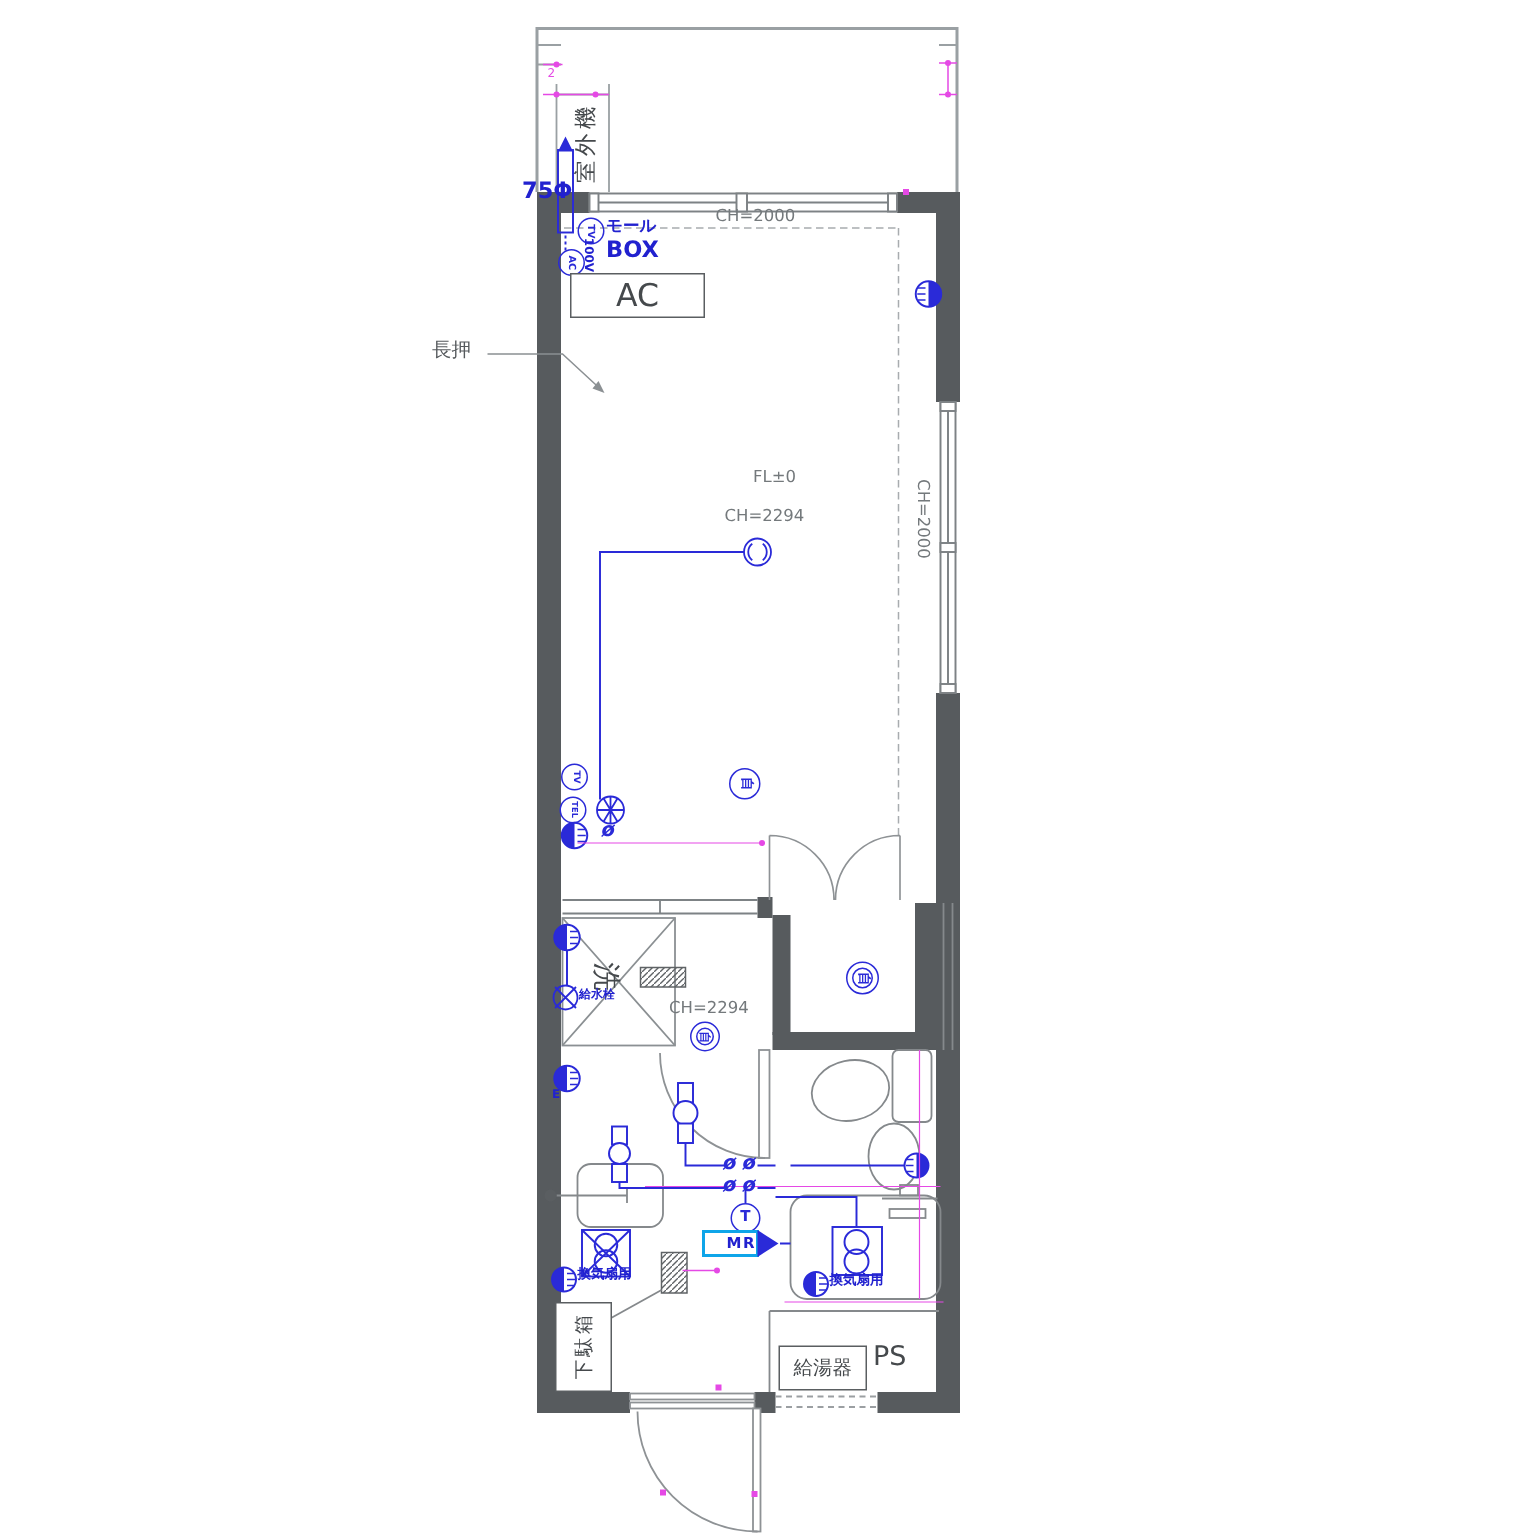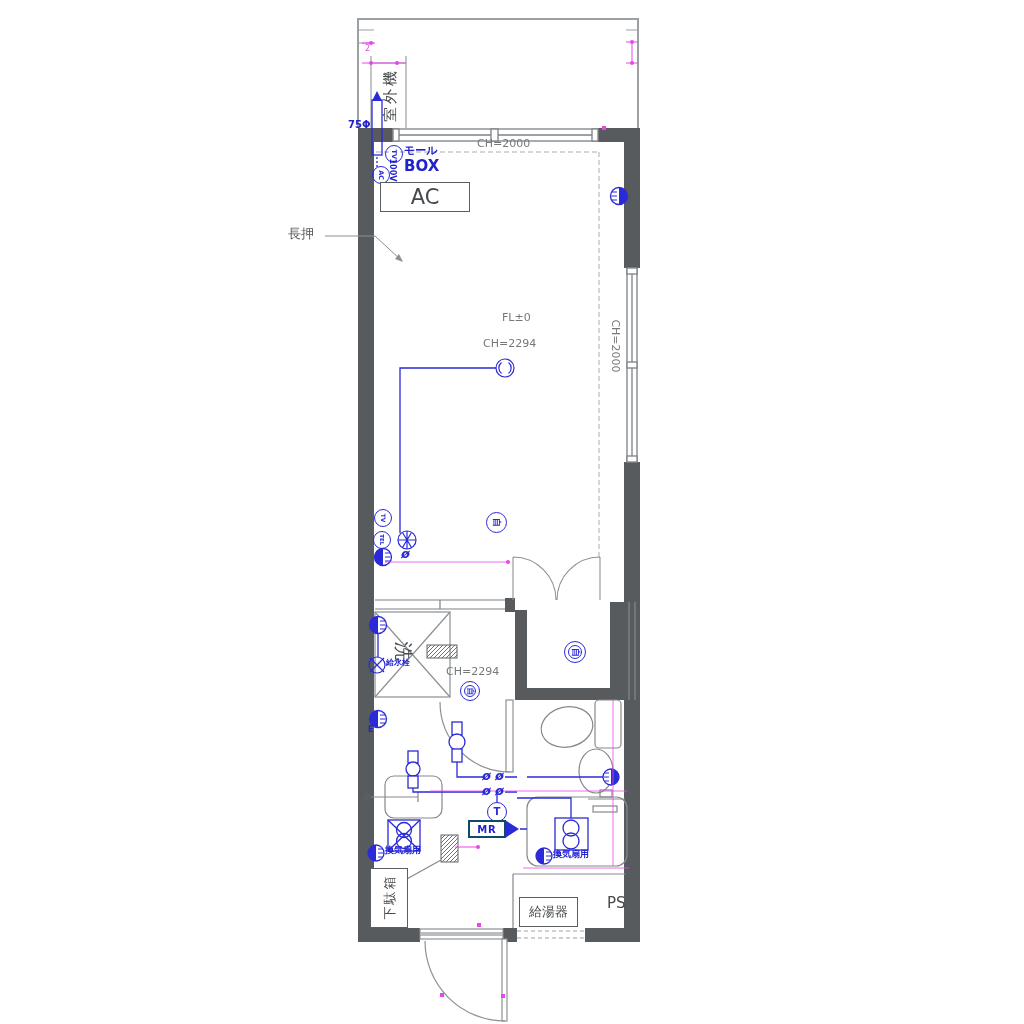--- a/index.html
+++ b/index.html
@@ -17,22 +17,22 @@
         display:flex;align-items:center;justify-content:center;color:#2a2ad8;
         font-weight:bold;box-sizing:border-box;background:transparent;}
   .csym span{display:block;line-height:1;}
   .ring{position:absolute;border:1.2px solid #2a2ad8;border-radius:50%;
         display:flex;align-items:center;justify-content:center;box-sizing:border-box;}
   .ring .inner{border:1.2px solid #2a2ad8;border-radius:50%;width:calc(100% - 6px);
         height:calc(100% - 6px);display:flex;align-items:center;justify-content:center;
         color:#2a2ad8;font-weight:bold;box-sizing:border-box;}
   .obox{position:absolute;border:1.6px solid #5a5e61;background:#fff;box-sizing:border-box;
         display:flex;align-items:center;justify-content:center;}
-  .mrbox{position:absolute;border:2px solid #0c4a6e;box-sizing:border-box;background:#fff;
-        display:flex;align-items:center;justify-content:center;}
+  .mrbox{position:absolute;border:2px solid #0ea5e9;box-sizing:border-box;background:#fff;
+        display:flex;align-items:center;justify-content:flex-end;}
   .tri{position:absolute;width:0;height:0;border-top:9px solid transparent;
        border-bottom:9px solid transparent;border-left:14px solid #2a2ad8;}
   .phi{position:absolute;color:#2a2ad8;font-style:italic;font-weight:bold;font-size:13px;line-height:1;}
 </style>
 </head>
 <body>
 
 <div id="stage">
 
 <svg id="geom" width="1024" height="1024" viewBox="0 0 1024 1024">
@@ -240,21 +240,21 @@
         <rect x="501" y="994" width="4" height="4"></rect>
     <rect x="477" y="923" width="4" height="4"></rect>
         <rect x="602" y="126" width="4" height="4"></rect>
   </g>
 </svg>
 
 <div class="lbl d rot" style="left:351px;top:85px;width:78px;height:20px;font-size:15px;letter-spacing:3px;transform:rotate(-90deg);">室外機</div>
 
 <div class="lbl m" style="left:365px;top:45px;font-size:8px;">2</div>
 
-<div class="lbl b" style="left:348px;top:120px;font-size:10px;">75Φ</div>
+<div class="lbl b" style="left:348px;top:120px;font-size:15px;">75Φ</div>
 
 <div class="csym" style="left:385px;top:145px;width:18px;height:18px;">
   <span class="r90" style="font-size:6.5px;">TV</span>
 </div>
 <div class="csym" style="left:372px;top:166px;width:18px;height:18px;">
   <span class="r90" style="font-size:6.5px;">AC</span>
 </div>
 
 <div class="lbl b" style="left:404px;top:145px;font-size:11px;">モール</div>
 <div class="lbl b" style="left:404px;top:159px;font-size:15px;">BOX</div>
@@ -320,15 +320,15 @@
 
 <div class="lbl b" style="left:553px;top:850px;font-size:9px;">換気扇用</div>
 <div class="lbl b" style="left:385px;top:846px;font-size:9px;">換気扇用</div>
 
 <div class="obox" style="left:370px;top:868px;width:38px;height:60px;"></div>
 <div class="lbl d rot" style="left:359px;top:889px;width:60px;height:16px;font-size:13px;letter-spacing:2px;transform:rotate(-90deg);">下駄箱</div>
 
 <div class="obox" style="left:519px;top:897px;width:59px;height:30px;font-family:Liberation Mono, monospace;">
   <span class="d" style="font-size:13px;">給湯器</span>
 </div>
-<div class="lbl d" style="left:607px;top:896px;font-size:15px;">PS</div>
+<div class="lbl d" style="left:582px;top:896px;font-size:18px;">PS</div>
 
 </div>
 
 </body></html>

